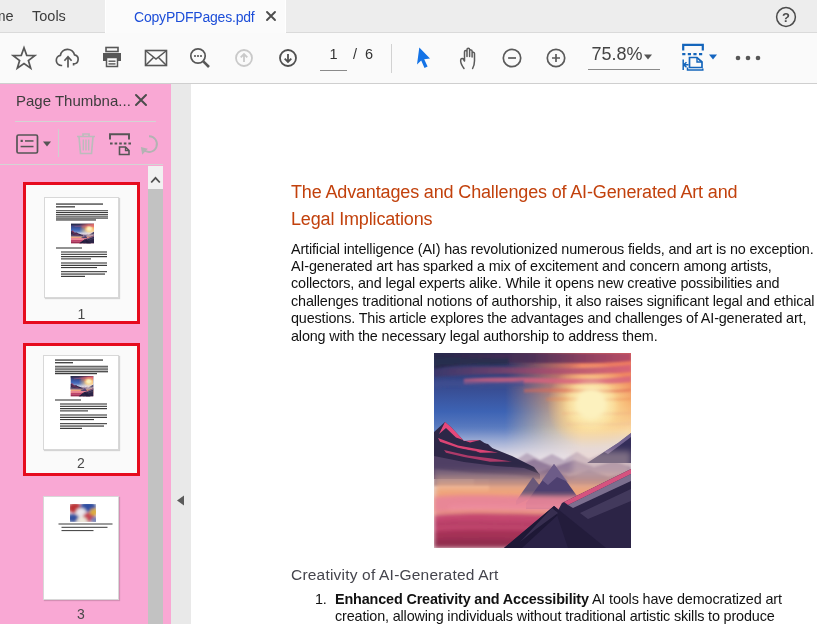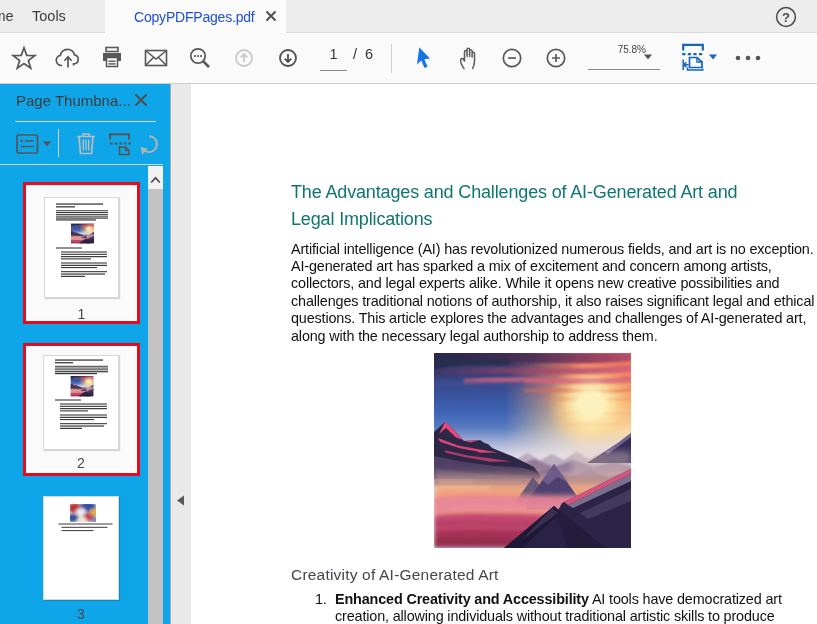--- a/index.html
+++ b/index.html
@@ -7,26 +7,26 @@
 body{position:relative;font-family:"Liberation Sans",sans-serif;background:#fff}
 .abs{position:absolute}
 
 #tabbar{left:0;top:0;width:817px;height:33px;background:#ededed;border-bottom:1px solid #dadada}
 #tabbar .tabtxt{top:8px;font-size:14.5px;color:#3c3c3c}
 #activetab{left:105px;top:0;width:181px;height:34px;background:#fbfbfb;border-left:1px solid #fff;border-right:1px solid #fff}
 
 #toolbar{left:0;top:33px;width:817px;height:51px;background:#fafafa;border-bottom:1px solid #cfcfcf}
 .tb{top:9px;width:32px;height:32px;display:flex;align-items:center;justify-content:center}
 
-#panel{left:0;top:84px;width:171px;height:540px;background:#0ea5e9;border-right:1px solid #a8a8a8}
+#panel{left:0;top:84px;width:191px;height:540px;background:#f9a8d4;border-right:1px solid #a8a8a8}
 #graystrip{left:171px;top:84px;width:20px;height:540px;background:#e9e9e9}
 #content{left:191px;top:84px;width:626px;height:540px;background:#fff}
 .sep{background:#d4d4d4;height:1px}
 
-.doctitle{font-size:18px;color:#0f766e;white-space:nowrap;letter-spacing:-0.15px}
+.doctitle{font-size:18px;color:#c2410c;white-space:nowrap;letter-spacing:-0.15px}
 .serif{font-family:Liberation Sans, sans-serif;font-size:14.4px;color:#111;white-space:nowrap;letter-spacing:-0.15px}
 .h2{font-size:15.5px;color:#45454d;white-space:nowrap;letter-spacing:0.2px}
 .thumblabel{font-size:14px;color:#4a4a4a;text-align:center}
 </style>
 </head>
 <body>
 <svg width="0" height="0" style="position:absolute">
 <defs>
 <linearGradient id="gSkyL" x1="0" y1="0" x2="0" y2="1">
   <stop offset="0" stop-color="#2b2c50"></stop>
@@ -270,21 +270,21 @@
   </svg>
     </div>
 
   <div class="abs tb" style="left:540px">
       <svg width="26" height="26" viewBox="0 0 26 26">
     <circle cx="13" cy="13" r="8.7" fill="none" stroke="#5a5a5a" stroke-width="1.7"></circle>
     <path d="M9,13 H17 M13,9 V17" stroke="#5a5a5a" stroke-width="1.7"></path>
   </svg>
     </div>
 
-  <div class="abs" style="left:588px;top:11px;width:58px;text-align:right;font-size:10px;color:#444">75.8%</div>
+  <div class="abs" style="left:588px;top:11px;width:58px;text-align:center;font-size:18px;color:#444">75.8%</div>
   <svg class="abs" style="left:642px;top:20px" width="12" height="8" viewBox="0 0 12 8">
       <path d="M2,1.5 L6,6.5 L10,1.5 Z" fill="#555"></path>
     </svg>
   <div class="abs" style="left:588px;top:36px;width:72px;height:1px;background:#8a8a8a"></div>
 
   <div class="abs" style="left:681px;top:10px"><svg width="24" height="28" viewBox="0 0 24 28">
     <path d="M2.2,7.5 V1.8 H21.8 V7.5" fill="none" stroke="#1465bb" stroke-width="2.2"></path>
     <path d="M1.2,11.2 h3.2 m2.4,0 h3.2 m2.4,0 h3.2 m2.4,0 h3.2" stroke="#1465bb" stroke-width="2.2"></path>
     <path d="M8.5,14.5 H16 L21,19 V24.5 H8.5 Z" fill="#fafafa" stroke="#1465bb" stroke-width="1.7"></path>
     <path d="M16,14.5 V19 H21" fill="none" stroke="#1465bb" stroke-width="1.4"></path>

